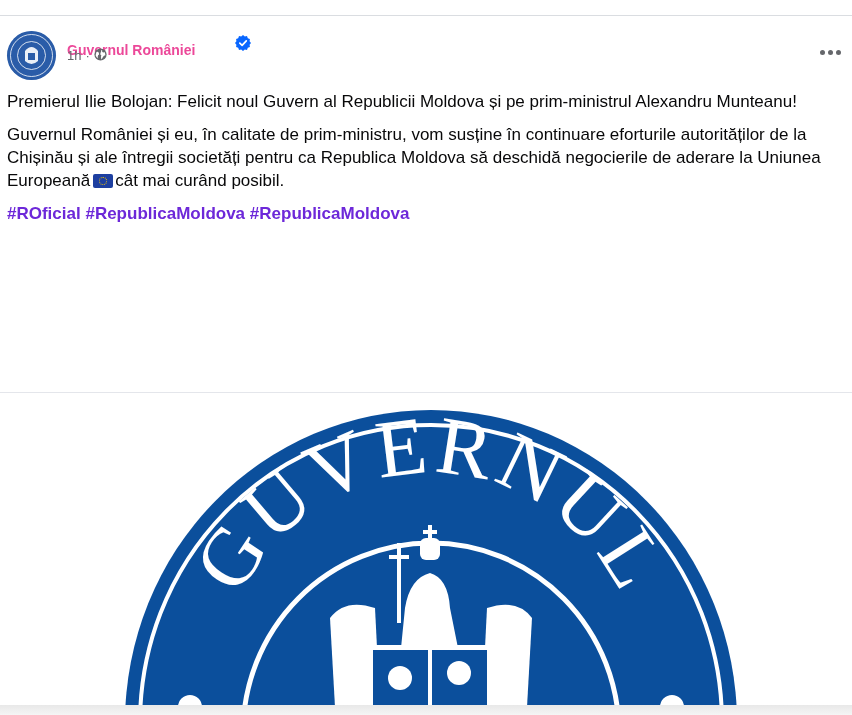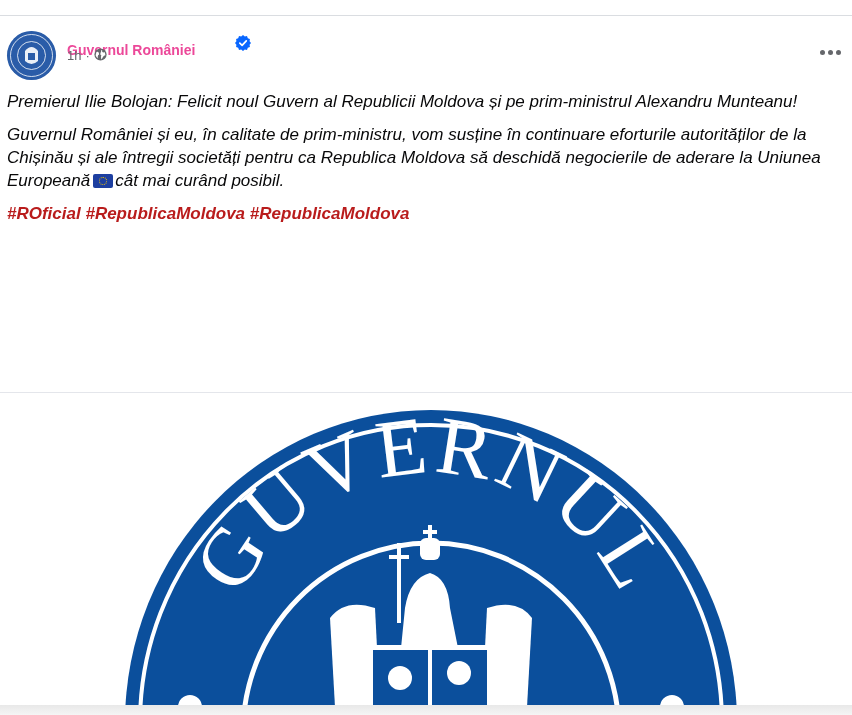--- a/index.html
+++ b/index.html
@@ -7,25 +7,25 @@
   .top-divider { position: absolute; left: 0; top: 15px; width: 852px; height: 1px; background: #dadde1; }
   .post-header { position: absolute; left: 0; top: 28px; width: 852px; height: 56px; }
   .avatar { position: absolute; left: 7px; top: 3px; width: 49px; height: 49px; border-radius: 50%; background: #2a5ca8; overflow: hidden; }
   .author-name { position: absolute; left: 67px; top: 14px; font-size: 14px; font-weight: bold; color: #ec4899; }
   .verified { position: absolute; left: 235px; top: 7px; width: 16px; height: 16px; }
   .meta { position: absolute; left: 67px; top: 20px; font-size: 13px; color: #65676b; display: flex; gap: 4px; }
   .globe { width: 13px; height: 13px; }
   .more-btn { position: absolute; right: 10px; top: 14px; width: 24px; height: 20px; display: flex; align-items: center; justify-content: center; gap: 3px; cursor: pointer; }
   .more-btn span { width: 5px; height: 5px; border-radius: 50%; background: #65676b; display: block; }
   .post-body { position: absolute; left: 7px; top: 90px; width: 840px; font-size: 17px; line-height: 23px; color: #080809; }
-  .post-body p { margin: 0 0 10px 0; font-style: italic; }
+  .post-body p { margin: 0 0 10px 0; }
   .eu-flag { display: inline-block; width: 20px; height: 14px; background: #1d3fa0; vertical-align: -2px; margin: 0 2px 0 3px; border-radius: 2px; position: relative; }
   .eu-flag::after { content: ""; position: absolute; left: 6px; top: 3px; width: 8px; height: 8px; border-radius: 50%; border: 1px dotted #f6c800; box-sizing: border-box; }
   .hashtags { margin-top: 4px; font-weight: bold; }
-  .hashtag { color: #b91c1c; text-decoration: none; cursor: pointer; }
+  .hashtag { color: #6d28d9; text-decoration: none; cursor: pointer; }
   .img-divider { position: absolute; left: 0; top: 392px; width: 852px; height: 1px; background: #e4e6eb; }
   .post-image { position: absolute; left: 0; top: 393px; width: 852px; height: 314px; overflow: hidden; background: #ffffff; }
   .bottom-shadow { position: absolute; left: 0; top: 705px; width: 852px; height: 10px; background: linear-gradient(#e8e8e8, #f5f5f5); }
 </style>
 </head>
 <body>
 
 <div class="top-divider"></div>
 
 <div class="post-header">

